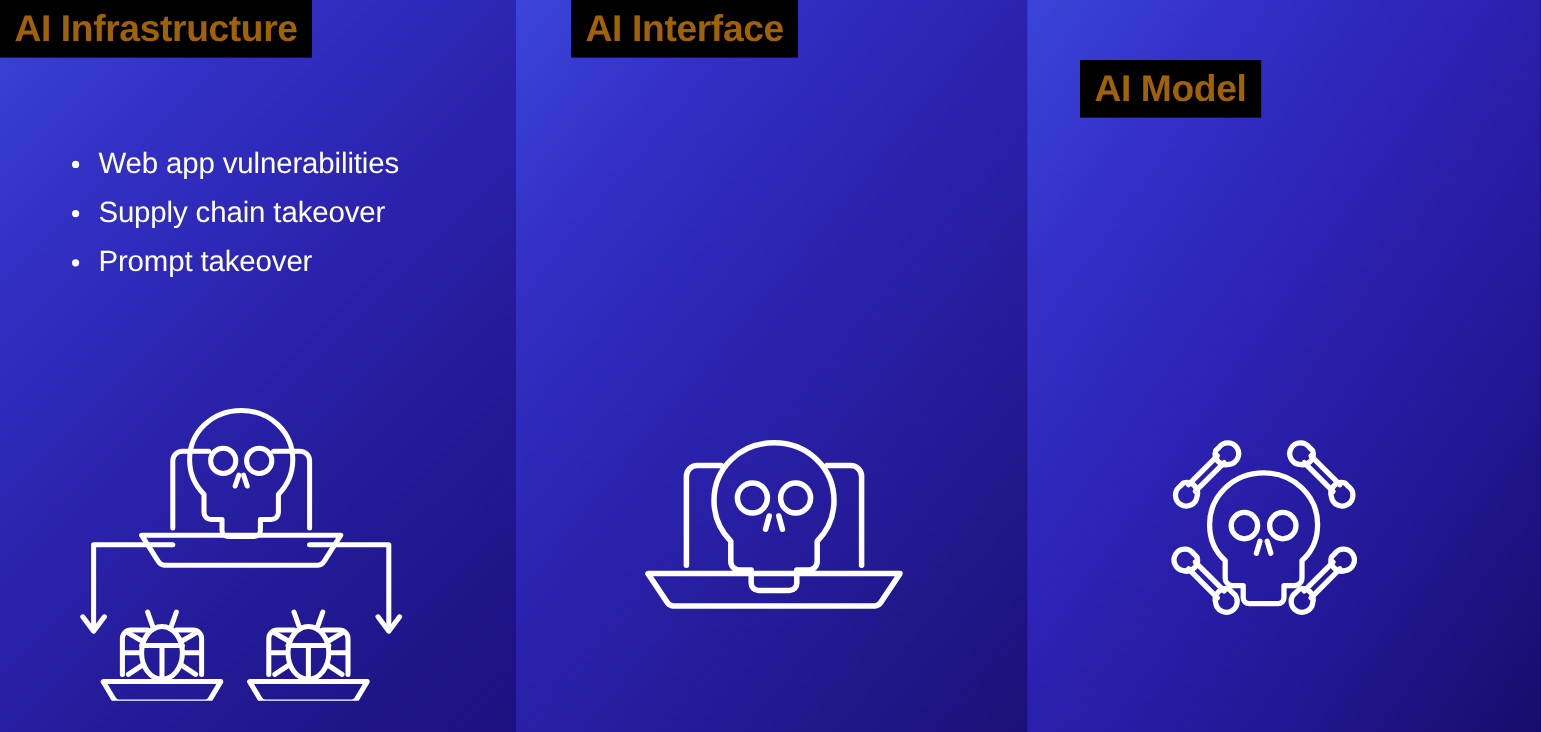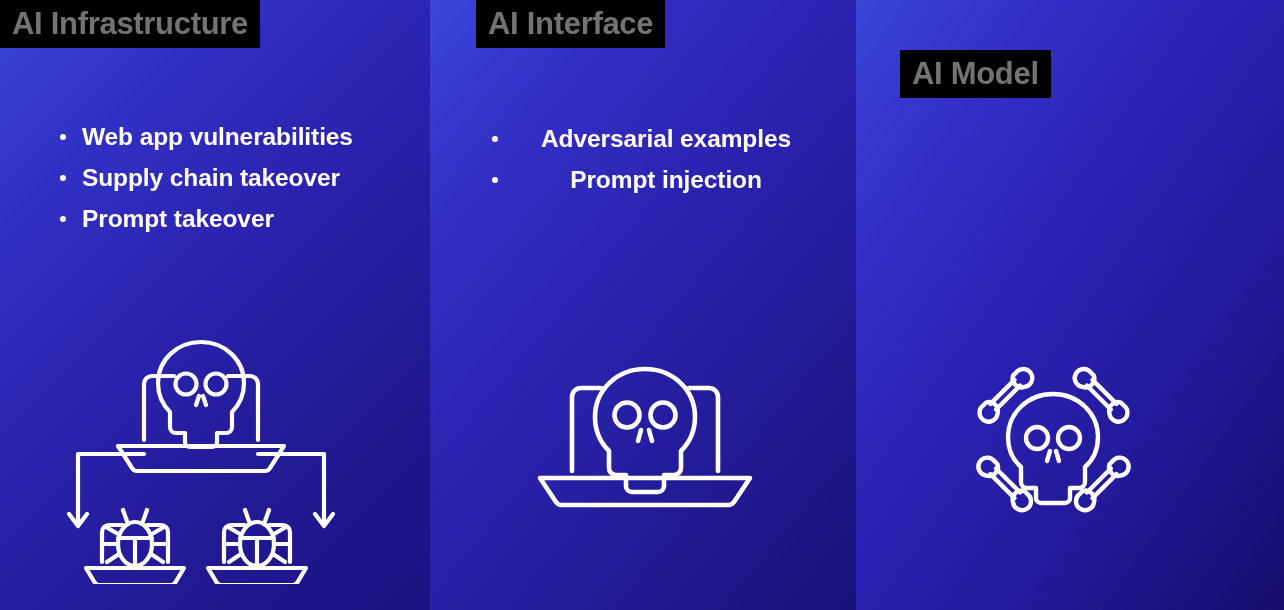--- a/index.html
+++ b/index.html
@@ -22,31 +22,30 @@
     box-sizing: border-box;
     overflow: hidden;
   }
   .panel-1 {
     width: 430px;
     background: linear-gradient(135deg, #3a45d6 0%, #3230c4 22%, #2a22ac 48%, #231a96 70%, #1b1180 100%);
   }
   .panel-2 {
     width: 426px;
     background: linear-gradient(130deg, #3b46da 0%, #3430c6 20%, #2b23b0 45%, #231a95 72%, #1a1178 100%);
-    text-align: center;
   }
   .panel-3 {
     width: 428px;
     background: linear-gradient(125deg, #3a45d8 0%, #3430c8 20%, #2c22b4 44%, #221896 72%, #160d6b 100%);
   }
 
   .title-badge {
     position: absolute;
     background: #000000;
-    color: #737373;
+    color: #a16207;
     font-size: 31px;
     font-weight: 700;
     letter-spacing: -0.3px;
     line-height: 48px;
     height: 48px;
     padding: 0 12px;
     white-space: nowrap;
     box-sizing: border-box;
   }
   .panel-2 .title-badge { left: 46px; }
@@ -60,21 +59,21 @@
     color: #ffffff;
   }
   .p1-bullets { left: 56px; top: 120px; width: 330px; }
   .p2-bullets { left: 58px; top: 122px; width: 330px; }
   .p3-bullets { left: 58px; top: 124px; width: 300px; }
 
   .bullets li {
     position: relative;
     padding-left: 26px;
     font-size: 24.5px;
-    font-weight: 700;
+    font-weight: 400;
     line-height: 34px;
     letter-spacing: -0.1px;
     margin-bottom: 7px;
   }
   .bullets li::before {
     content: "";
     position: absolute;
     left: 4px;
     top: 14px;
     width: 6px;
@@ -163,24 +162,20 @@
           <path d="M109 58 l13 0"></path>
           <path d="M107 68 l12 8"></path>
         </g>
       </svg>
     </div>
   </section>
 
   <section class="panel panel-2">
     <div class="title-badge">AI Interface</div>
 
-    <ul class="bullets p2-bullets">
-      <li>Adversarial examples</li>
-      <li>Prompt injection</li>
-    </ul>
 
     <div class="art p2-art">
       <svg width="230" height="150" viewBox="0 0 230 150" fill="none" stroke="#ffffff" stroke-width="4.6" stroke-linecap="round" stroke-linejoin="round">
 
         <path d="M42 108 V34 a9 9 0 0 1 9 -9 h20"></path>
         <path d="M188 108 V34 a9 9 0 0 0 -9 -9 h-20"></path>
 
         <path d="M10 115 H220 l-16 24 a7 7 0 0 1 -5 3 H31 a7 7 0 0 1 -5 -3 Z"></path>
 
         <path d="M115 6 c-28 0 -50 21 -50 48 c0 15 6 26 14 34 v17 a7 7 0 0 0 7 7 h10 v11 a6 6 0 0 0 6 6 h26 a6 6 0 0 0 6 -6 V112 h10 a7 7 0 0 0 7 -7 V88 c8 -8 14 -19 14 -34 c0 -27 -22 -48 -50 -48 Z"></path>

